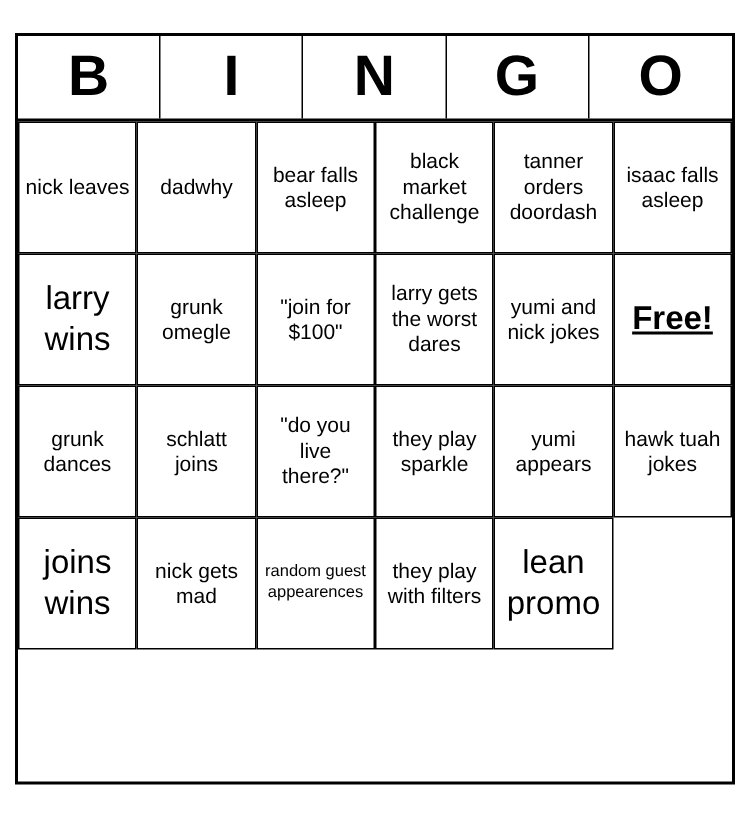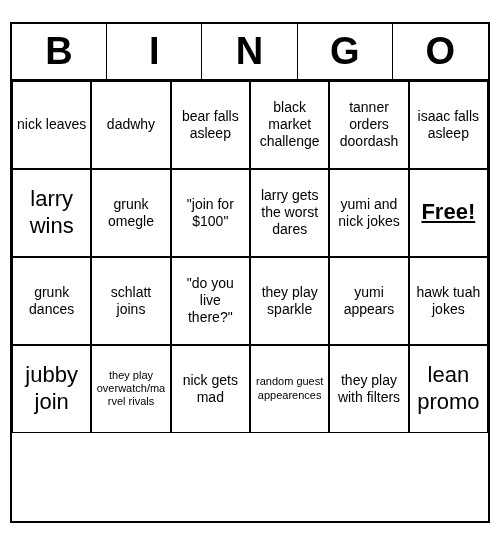--- a/index.html
+++ b/index.html
@@ -82,20 +82,19 @@
       <div class="bingo-cell">"join for $100"</div>
       <div class="bingo-cell">larry gets the worst dares</div>
       <div class="bingo-cell">yumi and nick jokes</div>
       <div class="bingo-cell free">Free!</div>
       <div class="bingo-cell">grunk dances</div>
       <div class="bingo-cell">schlatt joins</div>
       <div class="bingo-cell">"do you live there?"</div>
       <div class="bingo-cell">they play sparkle</div>
       <div class="bingo-cell">yumi appears</div>
       <div class="bingo-cell">hawk tuah jokes</div>
-      <div class="bingo-cell large-text">jubby join</div>
-      <div class="bingo-cell small-text">they play overwatch/marvel rivals</div>
+      <div class="bingo-cell large-text">joins wins</div>
       <div class="bingo-cell">nick gets mad</div>
       <div class="bingo-cell small-text">random guest appearences</div>
       <div class="bingo-cell">they play with filters</div>
       <div class="bingo-cell large-text">lean promo</div>
     </div>
 </div>
 
 </body></html>

